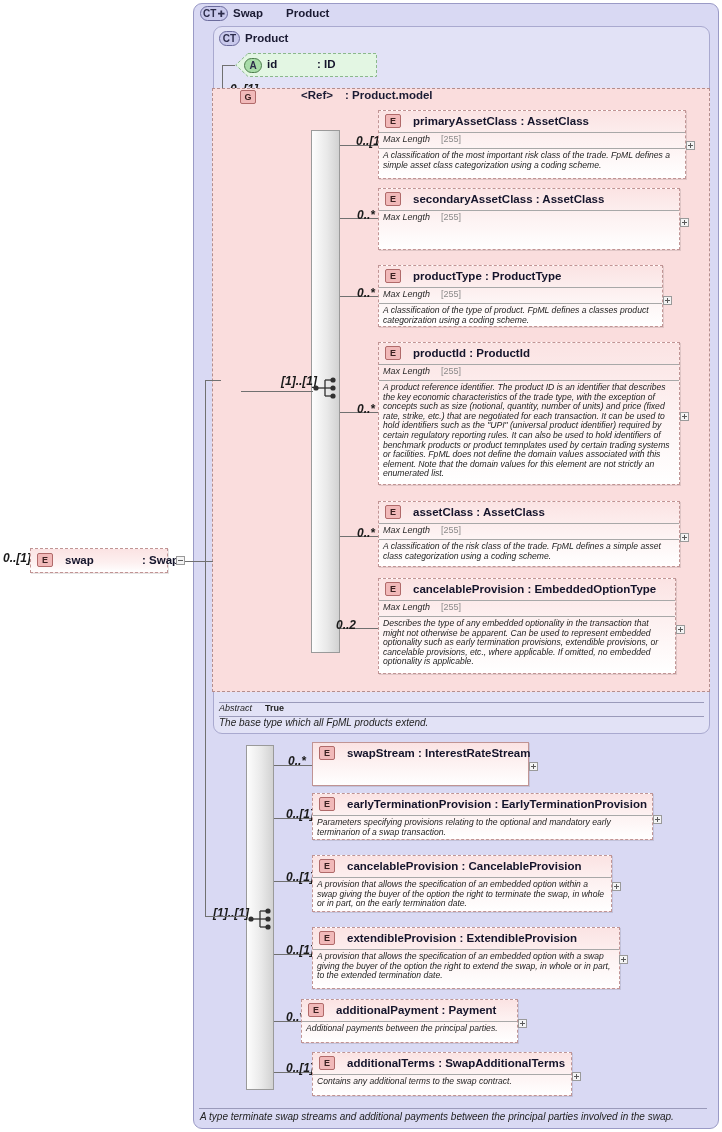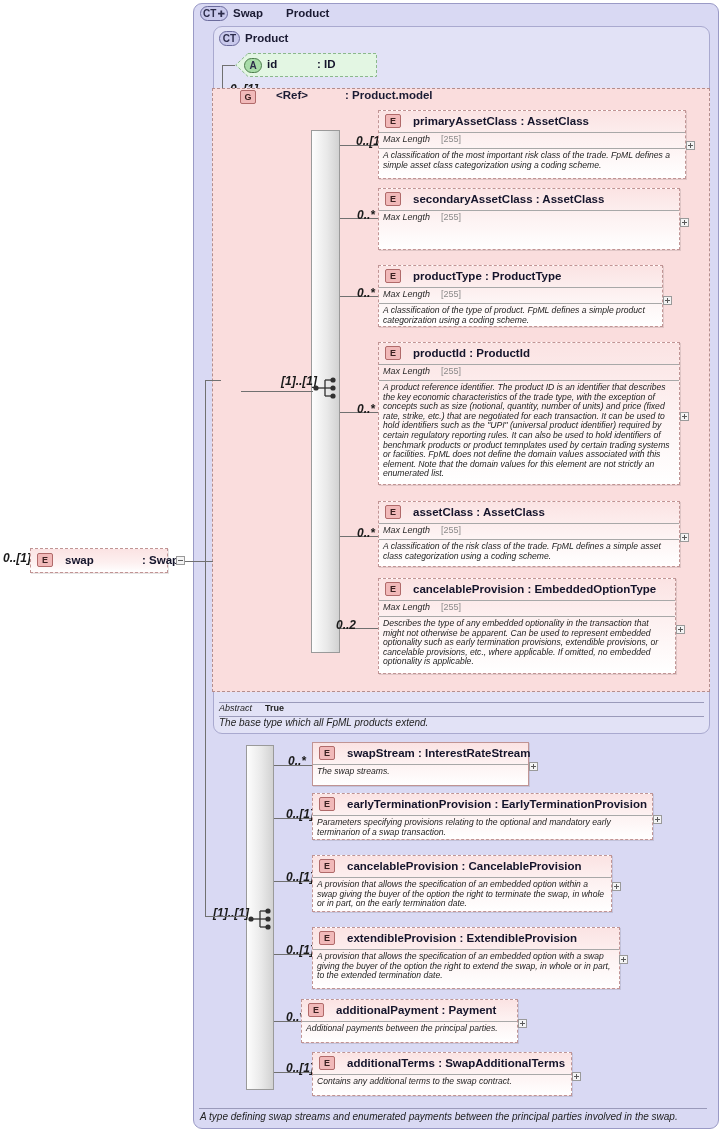--- a/index.html
+++ b/index.html
@@ -233,21 +233,21 @@
   <div class="ln lnh" style="left:222px;top:65px;width:13px;height:1px;"></div>
   <div class="ln lnh" style="left:222px;top:391px;width:19px;height:1px;"></div>
 
   <div class="card" style="left:230px;top:82px;">0..[1]</div>
 
   <div class="grp-box" style="left:212px;top:88px;width:498px;height:604px;"></div>
 
   <div class="badge badge-g" style="left:240px;top:90px;">
     <span>G</span>
   </div>
-  <div class="hdr-title" style="left:276px;top:89px;">&lt;Ref&gt;</div>
+  <div class="hdr-title" style="left:301px;top:89px;">&lt;Ref&gt;</div>
   <div class="hdr-type" style="left:345px;top:89px;">: Product.model</div>
 
   <div class="modelbar" style="left:311px;top:130px;width:29px;height:523px;"></div>
 
   <div class="card" style="left:281px;top:374px;">[1]..[1]</div>
   <div class="seqicon" style="left:313px;top:377px;">
     <svg width="26" height="22">
       <circle cx="3" cy="11" r="2.6" fill="#303030"></circle>
       <line x1="5" y1="11" x2="12" y2="11" stroke="#303030" stroke-width="1.3"></line>
       <line x1="12" y1="3" x2="12" y2="19" stroke="#303030" stroke-width="1.3"></line>
@@ -300,21 +300,21 @@
     <div class="el-head">
       <div class="badge badge-e" style="left:6px;top:3px;">
           <span>E</span>
         </div>
       <div class="el-name">productType : ProductType</div>
     </div>
     <div class="el-facet">
       <span class="fl">Max Length</span>
       <span class="fv">[255]</span>
     </div>
-    <div class="el-doc">A classification of the type of product. FpML defines a simple product categorization using a coding scheme.</div>
+    <div class="el-doc">A classification of the type of product. FpML defines a classes product categorization using a coding scheme.</div>
   </div>
   <div class="expander plus" style="left:663px;top:296px;"></div>
 
   <div class="ln lnh" style="left:340px;top:412px;width:38px;height:1px;"></div>
   <div class="card" style="left:357px;top:402px;">0..*</div>
   <div class="el-box" style="left:378px;top:342px;width:302px;height:143px;">
     <div class="el-head">
       <div class="badge badge-e" style="left:6px;top:3px;">
           <span>E</span>
         </div>
@@ -387,21 +387,20 @@
 
   <div class="ln lnh" style="left:274px;top:765px;width:38px;height:1px;"></div>
   <div class="card" style="left:288px;top:754px;">0..*</div>
   <div class="el-box solidborder" style="left:312px;top:742px;width:217px;height:44px;">
     <div class="el-head">
       <div class="badge badge-e" style="left:6px;top:3px;">
           <span>E</span>
         </div>
       <div class="el-name">swapStream : InterestRateStream</div>
     </div>
-    <div class="el-doc">The swap streams.</div>
   </div>
   <div class="expander plus" style="left:529px;top:762px;"></div>
 
   <div class="ln lnh" style="left:274px;top:818px;width:38px;height:1px;"></div>
   <div class="card" style="left:286px;top:807px;">0..[1]</div>
   <div class="el-box" style="left:312px;top:793px;width:341px;height:47px;">
     <div class="el-head">
       <div class="badge badge-e" style="left:6px;top:3px;">
           <span>E</span>
         </div>
@@ -457,21 +456,21 @@
       <div class="badge badge-e" style="left:6px;top:3px;">
           <span>E</span>
         </div>
       <div class="el-name">additionalTerms : SwapAdditionalTerms</div>
     </div>
     <div class="el-doc">Contains any additional terms to the swap contract.</div>
   </div>
   <div class="expander plus" style="left:572px;top:1072px;"></div>
 
   <div class="foot-row" style="left:199px;top:1108px;width:508px;height:1px;"></div>
-  <div class="foot-doc" style="left:200px;top:1111px;">A type defining swap streams and enumerated payments between the principal parties involved in the swap.</div>
+  <div class="foot-doc" style="left:200px;top:1111px;">A type terminate swap streams and additional payments between the principal parties involved in the swap.</div>
 
   <div class="card" style="left:3px;top:551px;">0..[1]</div>
   <div class="el-box" style="left:30px;top:548px;width:138px;height:25px;background:linear-gradient(to bottom,#fbe3e3 0%,#fdf0f0 60%,#ffffff 100%);">
     <div class="el-head">
       <div class="badge badge-e" style="left:6px;top:4px;">
           <span>E</span>
         </div>
       <div class="el-name" style="top:5px;">swap</div>
       <div class="el-name" style="left:111px;top:5px;">: Swap</div>
     </div>

